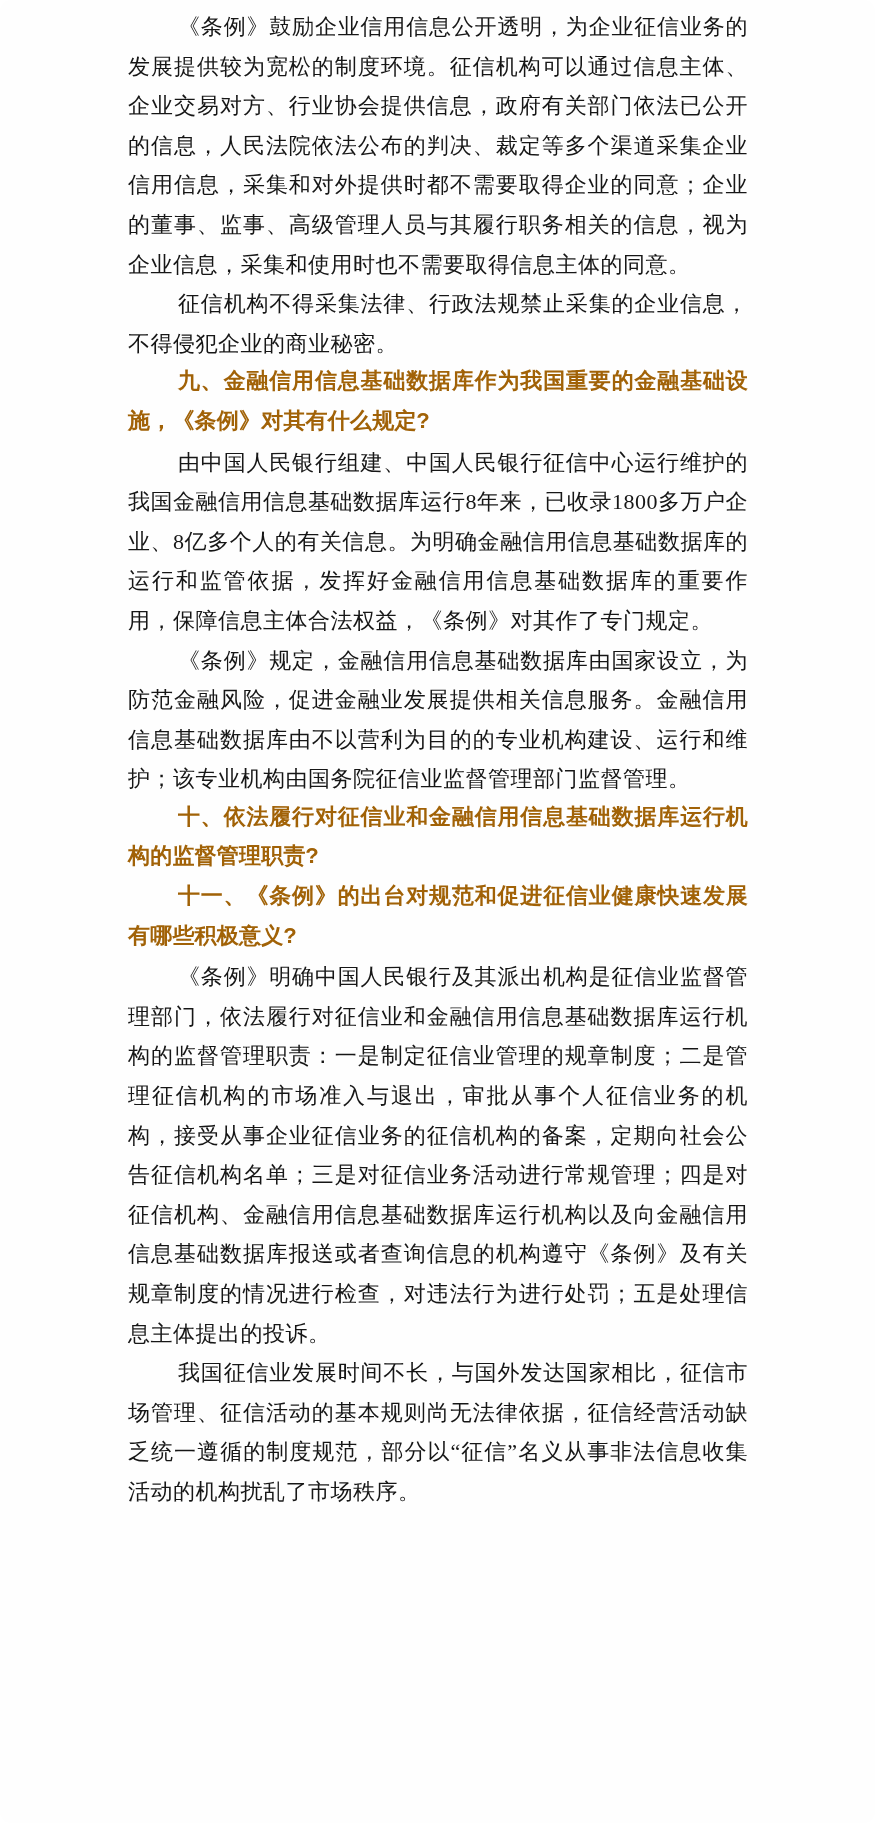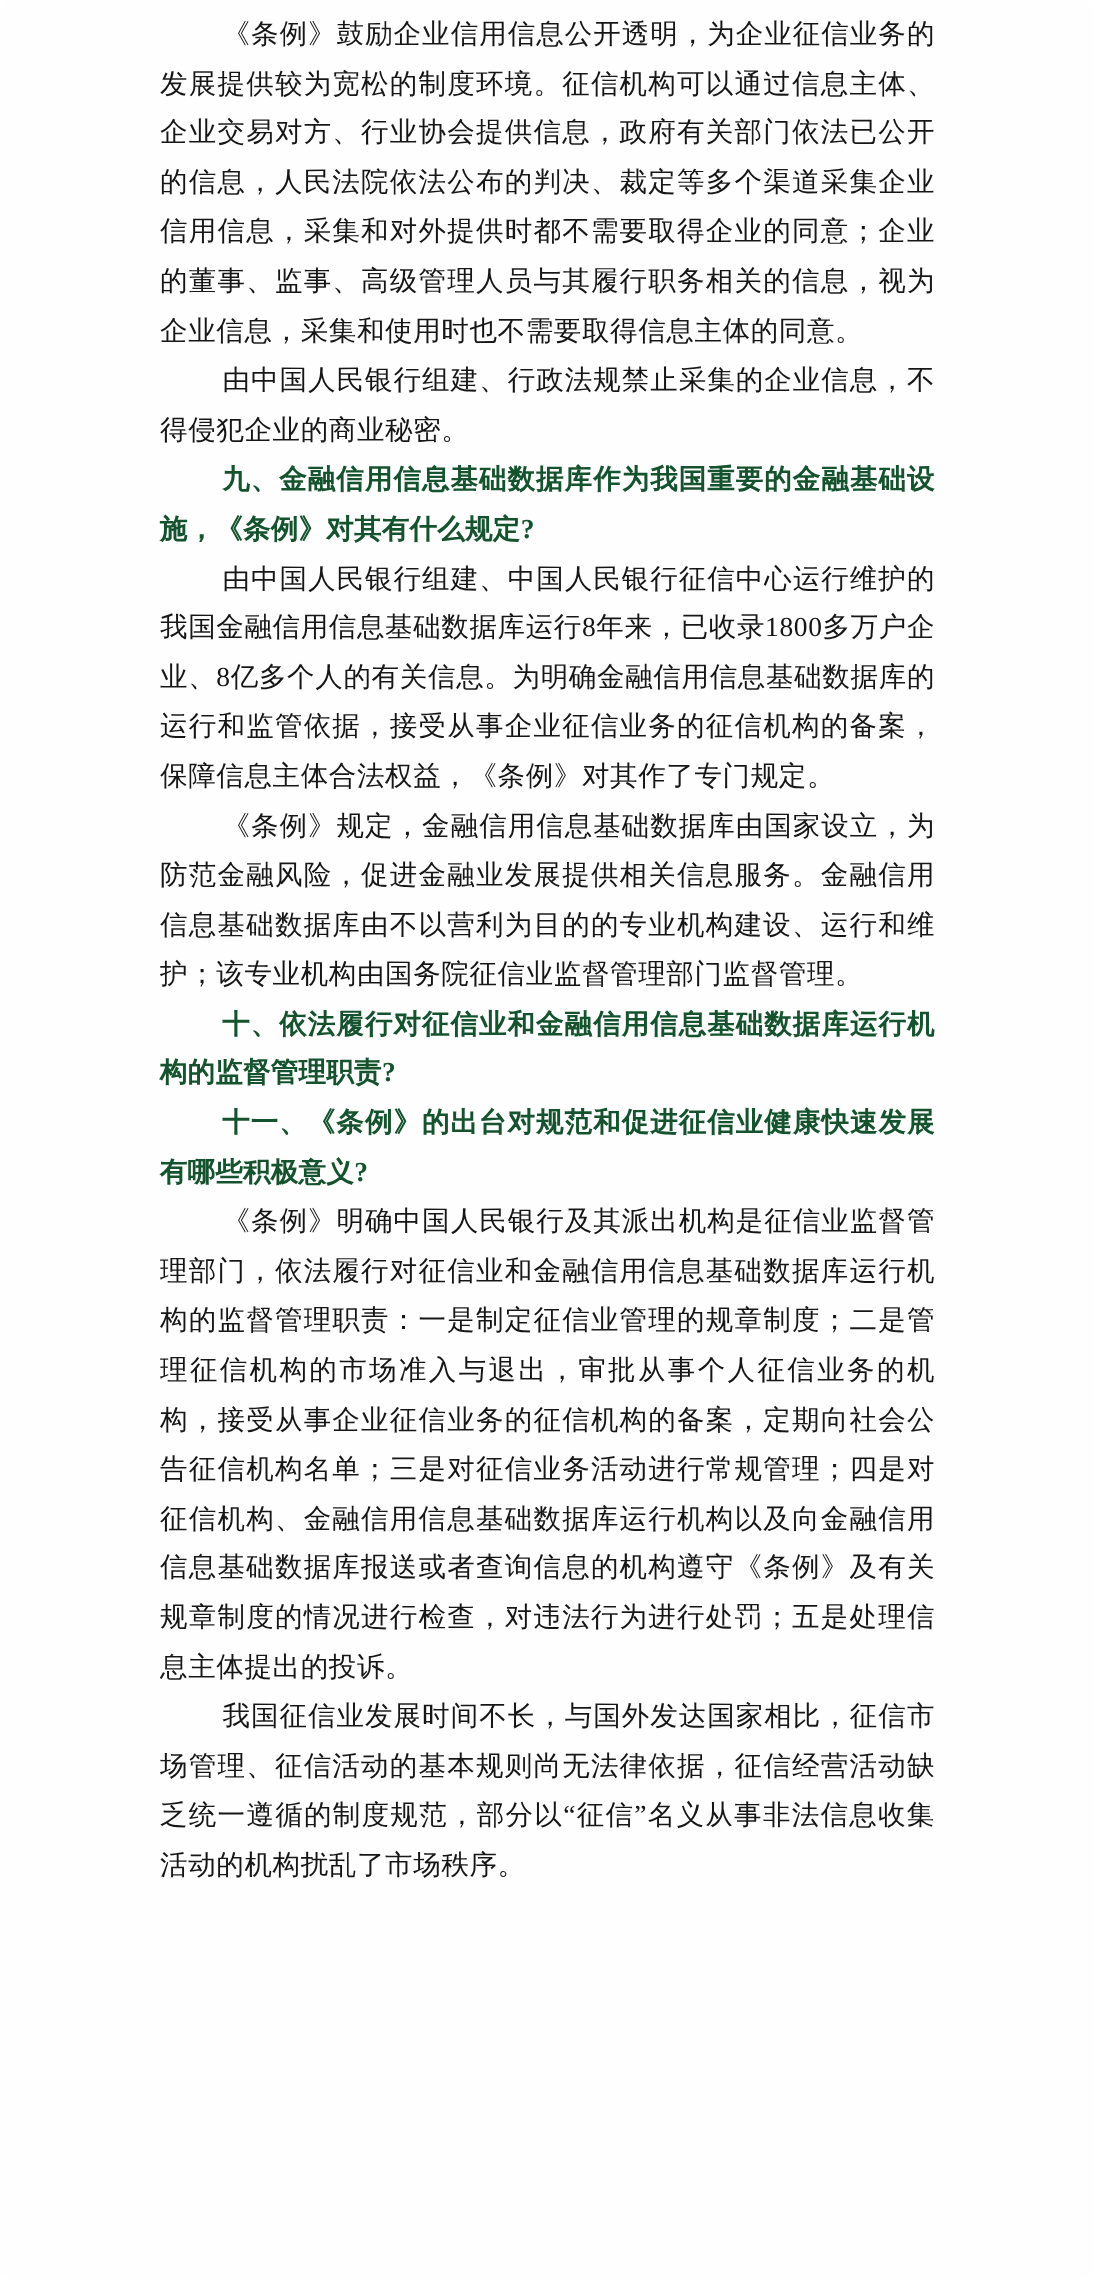--- a/index.html
+++ b/index.html
@@ -26,35 +26,35 @@
     font-size: 22px;
     line-height: 39.6px;
     color: #161616;
     text-align: justify;
     text-justify: inter-character;
     text-indent: 50px;
     letter-spacing: 0.5px;
     word-break: break-all;
   }
   .para.heading {
-    font-family: Liberation Serif, serif;
+    font-family: Liberation Mono, monospace;
     font-weight: 700;
-    color: #14532d;
+    color: #a16207;
     letter-spacing: 0.2px;
   }
 </style>
 </head>
 <body>
 
 <div class="page">
   <div class="textcol">
     <p class="para body">《条例》鼓励企业信用信息公开透明，为企业征信业务的发展提供较为宽松的制度环境。征信机构可以通过信息主体、企业交易对方、行业协会提供信息，政府有关部门依法已公开的信息，人民法院依法公布的判决、裁定等多个渠道采集企业信用信息，采集和对外提供时都不需要取得企业的同意；企业的董事、监事、高级管理人员与其履行职务相关的信息，视为企业信息，采集和使用时也不需要取得信息主体的同意。</p>
-    <p class="para body">由中国人民银行组建、行政法规禁止采集的企业信息，不得侵犯企业的商业秘密。</p>
+    <p class="para body">征信机构不得采集法律、行政法规禁止采集的企业信息，不得侵犯企业的商业秘密。</p>
     <p class="para heading">九、金融信用信息基础数据库作为我国重要的金融基础设施，《条例》对其有什么规定?</p>
-    <p class="para body">由中国人民银行组建、中国人民银行征信中心运行维护的我国金融信用信息基础数据库运行8年来，已收录1800多万户企业、8亿多个人的有关信息。为明确金融信用信息基础数据库的运行和监管依据，接受从事企业征信业务的征信机构的备案，保障信息主体合法权益，《条例》对其作了专门规定。</p>
+    <p class="para body">由中国人民银行组建、中国人民银行征信中心运行维护的我国金融信用信息基础数据库运行8年来，已收录1800多万户企业、8亿多个人的有关信息。为明确金融信用信息基础数据库的运行和监管依据，发挥好金融信用信息基础数据库的重要作用，保障信息主体合法权益，《条例》对其作了专门规定。</p>
     <p class="para body">《条例》规定，金融信用信息基础数据库由国家设立，为防范金融风险，促进金融业发展提供相关信息服务。金融信用信息基础数据库由不以营利为目的的专业机构建设、运行和维护；该专业机构由国务院征信业监督管理部门监督管理。</p>
     <p class="para heading">十、依法履行对征信业和金融信用信息基础数据库运行机构的监督管理职责?</p>
     <p class="para heading">十一、《条例》的出台对规范和促进征信业健康快速发展有哪些积极意义?</p>
     <p class="para body">《条例》明确中国人民银行及其派出机构是征信业监督管理部门，依法履行对征信业和金融信用信息基础数据库运行机构的监督管理职责：一是制定征信业管理的规章制度；二是管理征信机构的市场准入与退出，审批从事个人征信业务的机构，接受从事企业征信业务的征信机构的备案，定期向社会公告征信机构名单；三是对征信业务活动进行常规管理；四是对征信机构、金融信用信息基础数据库运行机构以及向金融信用信息基础数据库报送或者查询信息的机构遵守《条例》及有关规章制度的情况进行检查，对违法行为进行处罚；五是处理信息主体提出的投诉。</p>
     <p class="para body">我国征信业发展时间不长，与国外发达国家相比，征信市场管理、征信活动的基本规则尚无法律依据，征信经营活动缺乏统一遵循的制度规范，部分以“征信”名义从事非法信息收集活动的机构扰乱了市场秩序。</p>
 
   </div>
 </div>
 
 </body></html>

